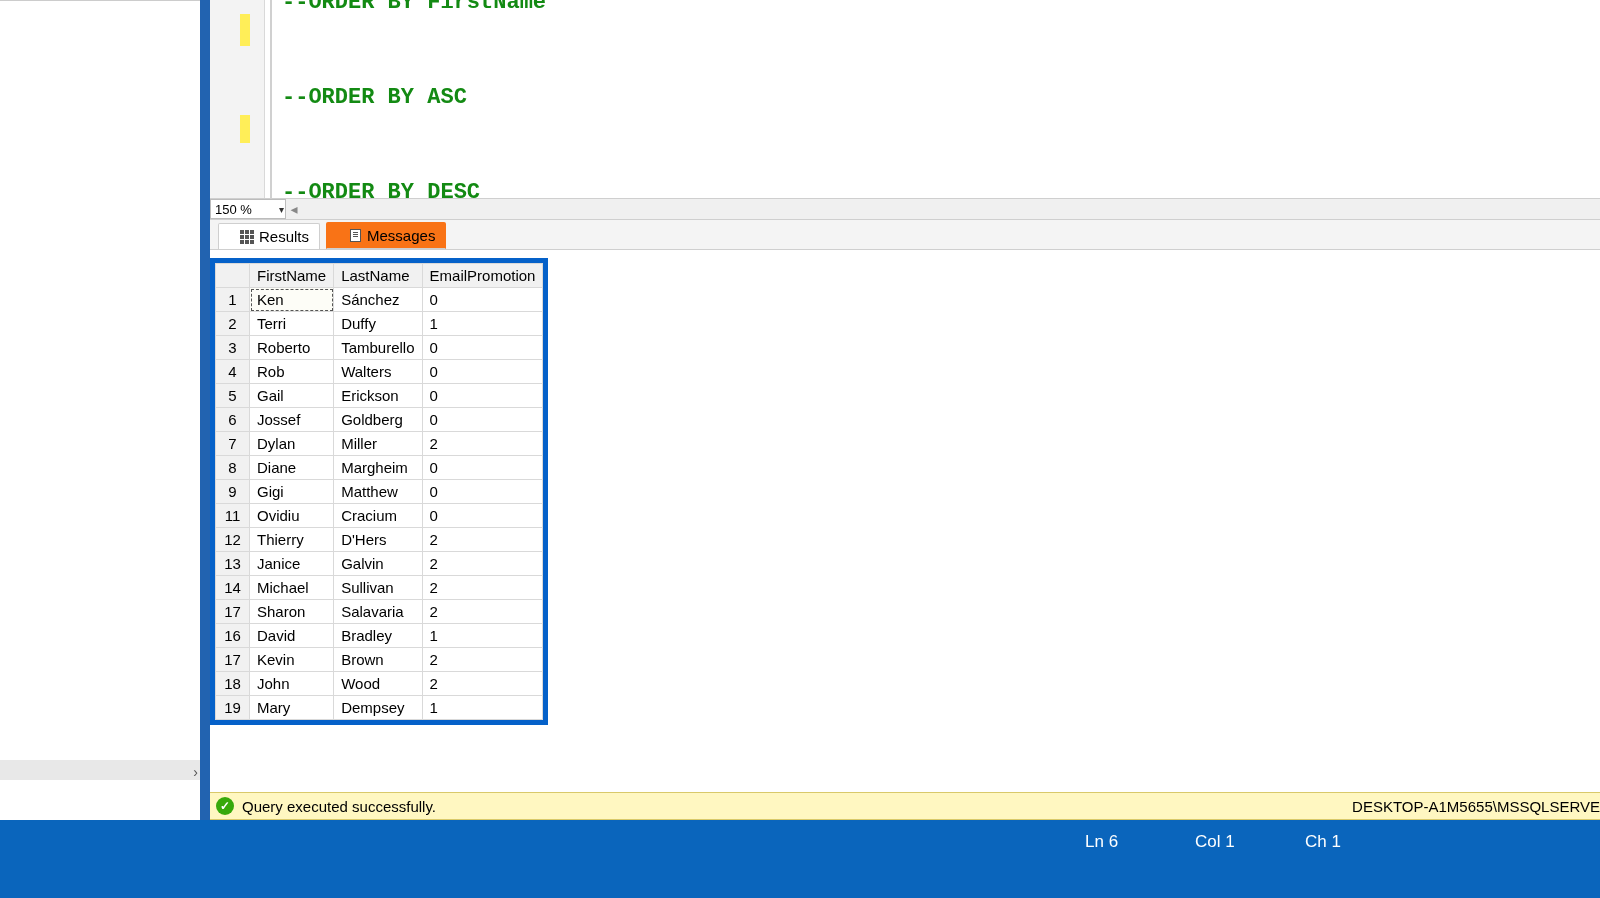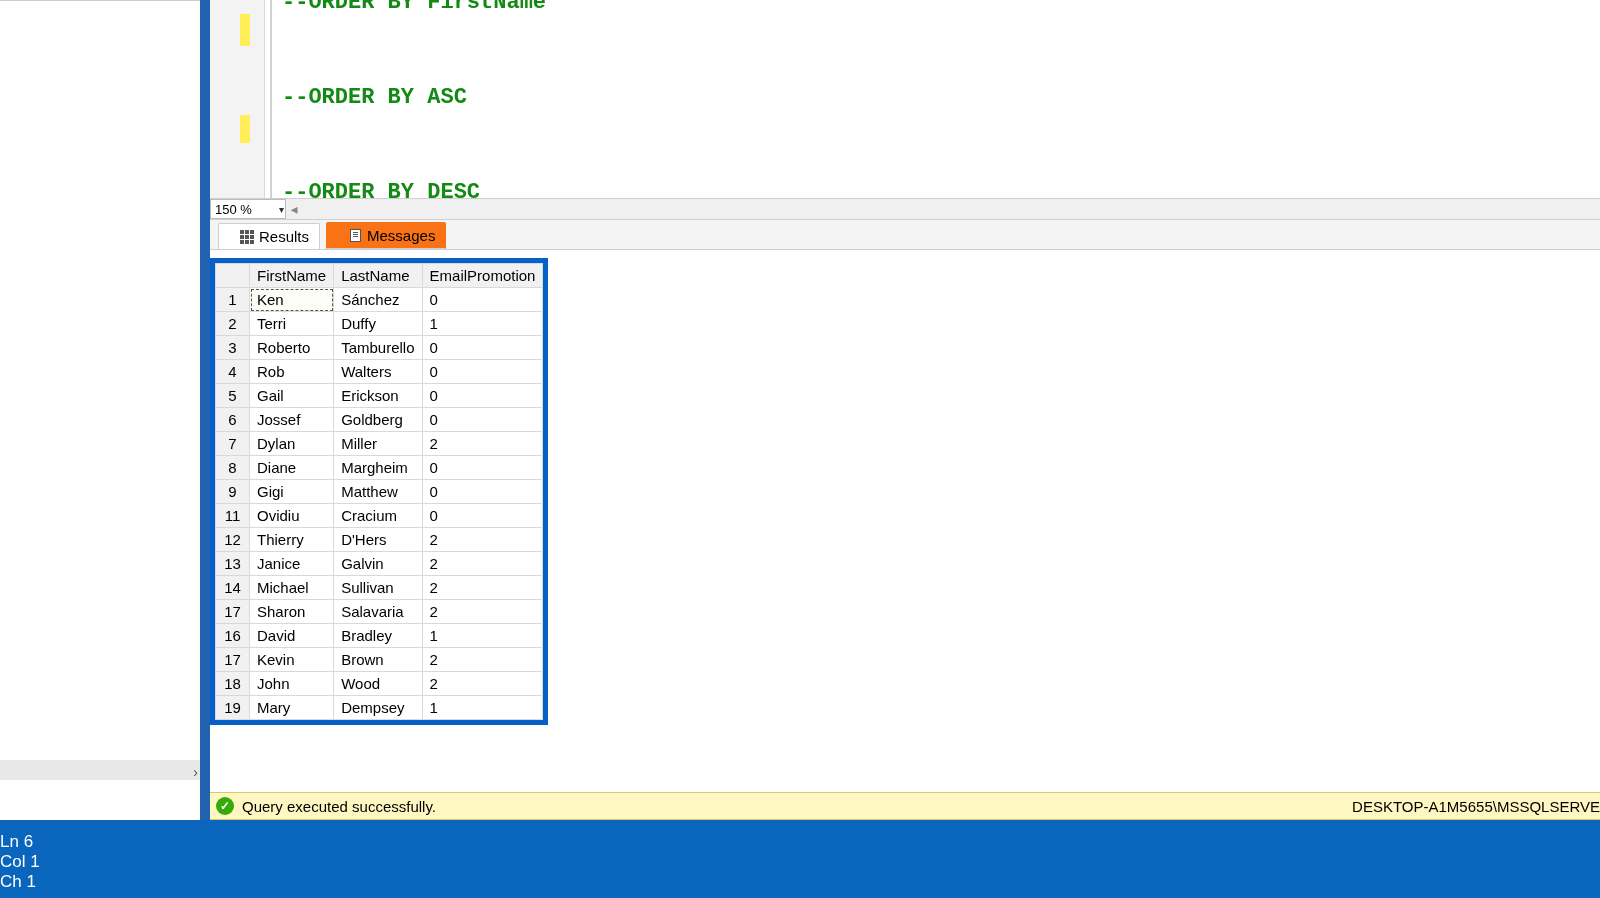--- a/index.html
+++ b/index.html
@@ -254,21 +254,20 @@
       bottom: 0;
       left: 0;
       right: 0;
       height: 78px;
       background: #0a65bc;
       color: #fff;
       display: flex;
       align-items: flex-start;
       padding-top: 12px;
       font-size: 17px;
-      flex-direction: column;
     }
     .bottom-bar .sp { width: 1085px; }
     .bottom-bar .cell { width: 110px; }
   </style>
 </head>
 <body>
 
 <div class="outer">
   <div class="left-strip">
     <div class="left-strip-inner"></div>

